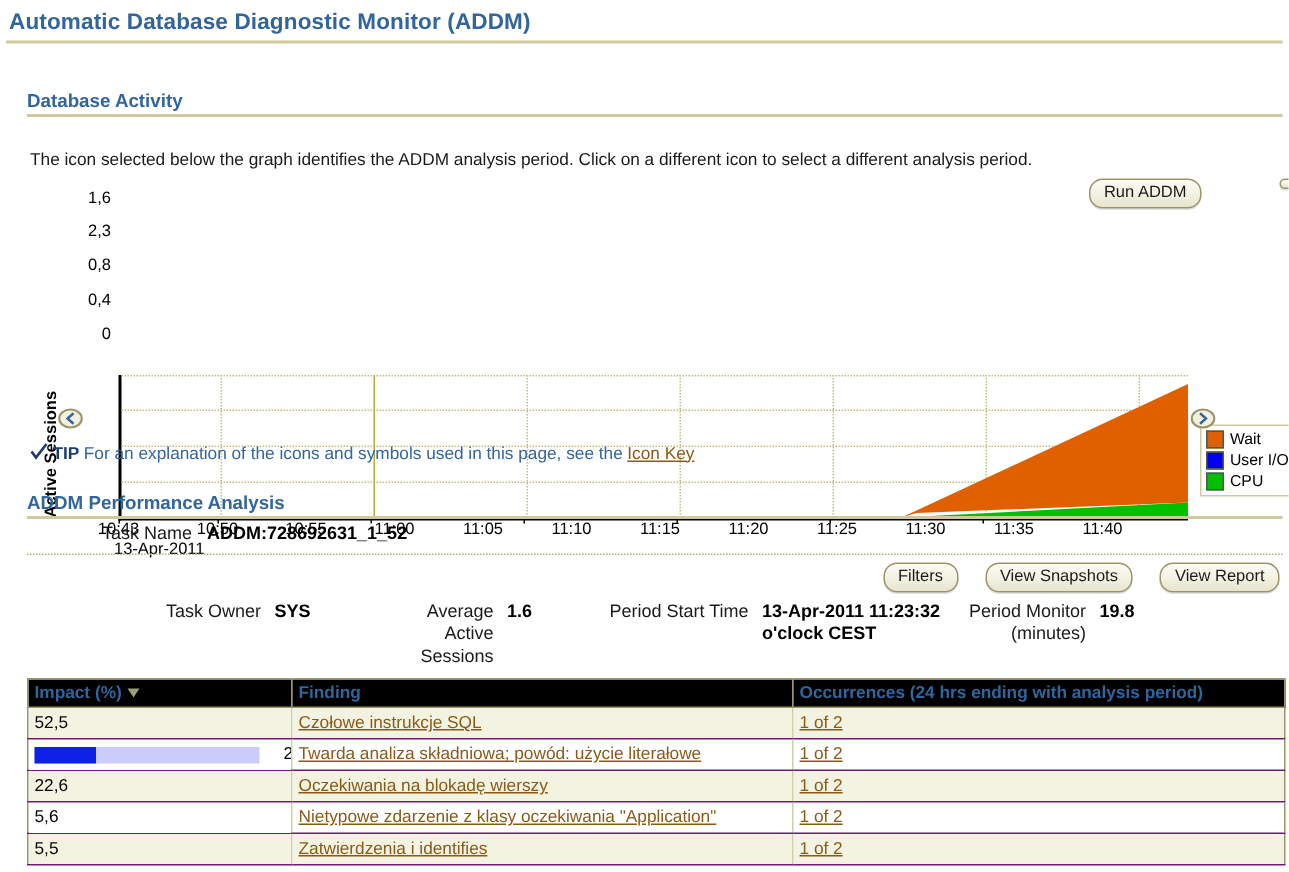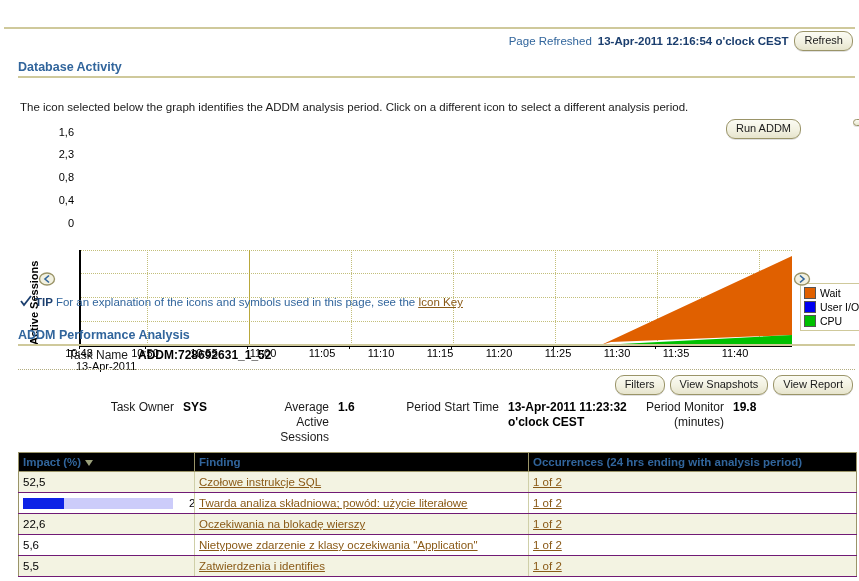--- a/index.html
+++ b/index.html
@@ -125,21 +125,21 @@
     position:absolute;left:18px;top:348px;width:520px;
     display:flex;align-items:baseline;
   }
   .tn-label{font-size:12px;color:#1a1a1a;text-align:right;width:110px;}
   .tn-value{font-size:12px;font-weight:bold;color:#000;margin-left:10px;}
   .dotrule{
     position:absolute;left:18px;top:369px;width:837px;height:0;
     border-top:1px dotted #b3ad80;
   }
 
-  .actionbtns{position:absolute;right:6px;top:375px;display:flex;gap:5px;align-items:center;}
+  .actionbtns{position:absolute;right:6px;top:375px;display:flex;gap:18px;align-items:center;}
 
   
   .props{
     position:absolute;left:18px;top:400px;width:837px;
     display:grid;
     grid-template-columns:165px 75px 80px 50px 120px 130px 95px 40px;
     font-size:12px;
     align-items:start;
   }
   .p-label{text-align:right;color:#1a1a1a;padding-right:9px;line-height:15px;}
@@ -185,27 +185,23 @@
     position:relative;flex:0 0 auto;
   }
   .bar-fill{height:11px;background:#0d22e6;}
   .bar-num{font-size:11.5px;color:#000;}
 </style>
 </head>
 <body>
 
 <div class="page">
 
+  <div class="page-title">Automatic Database Diagnostic Monitor (ADDM)</div>
   <div class="title-rule"></div>
 
-  <div class="refresh-row">
-    <span class="refresh-label">Page Refreshed</span>
-    <span class="refresh-value">13-Apr-2011 12:16:54 o'clock CEST</span>
-    <span class="obtn">Refresh</span>
-  </div>
 
   <div class="sec" style="left:18px;top:60px;width:837px;">
     <div class="sec-title">Database Activity</div>
     <div class="sec-rule"></div>
   </div>
 
   <div class="runrow">
     <span class="obtn b1">Run ADDM</span>
     <span class="obtn b2"></span>
   </div>

